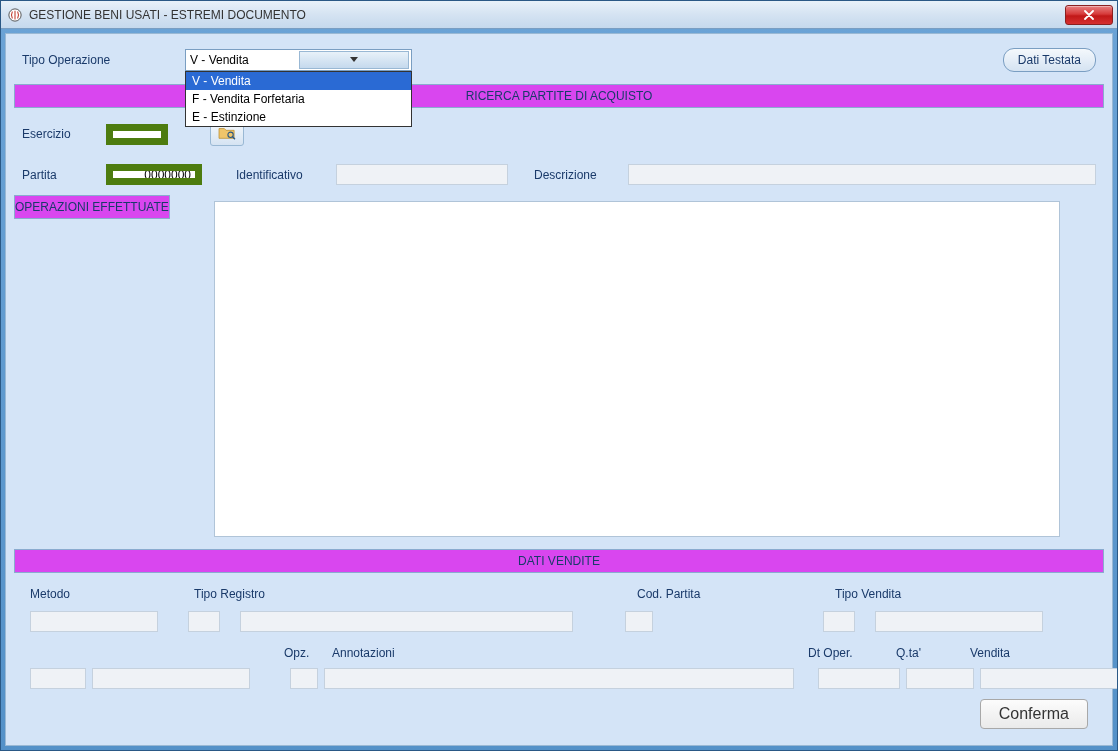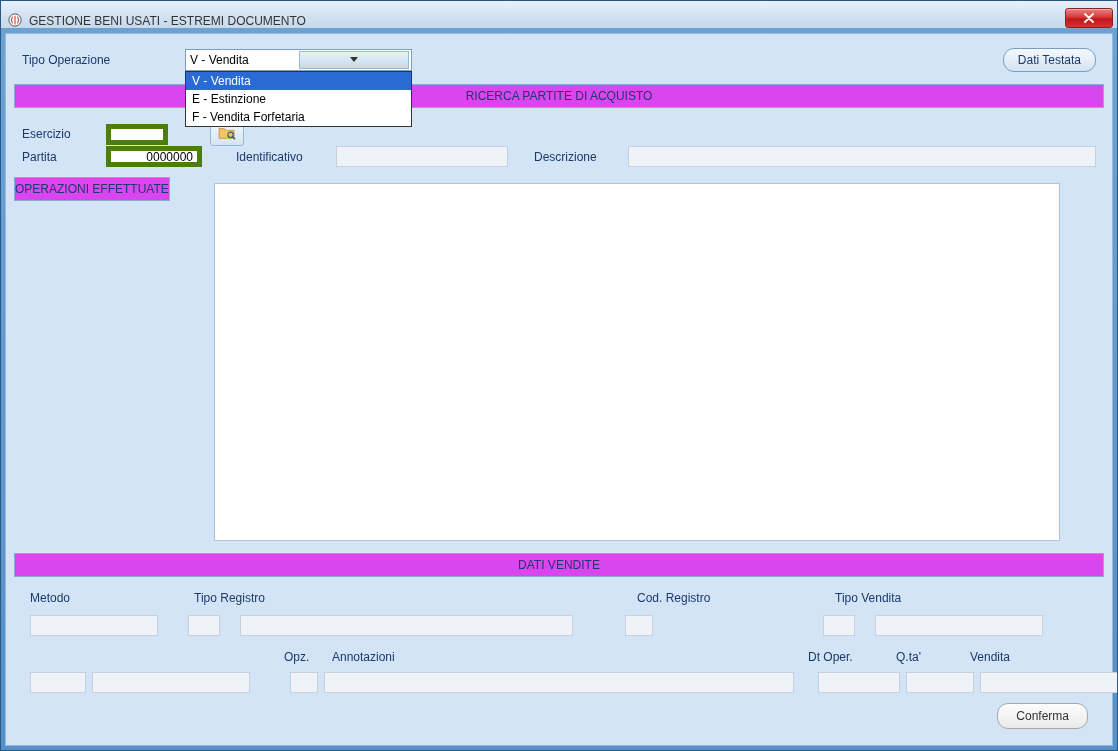--- a/index.html
+++ b/index.html
@@ -9,21 +9,21 @@
       width: 1118px; height: 751px;
       border: 1px solid #2a5885;
       background: linear-gradient(to bottom, #6ba3d6 0%, #5491c8 100%);
       display: flex; flex-direction: column;
       overflow: hidden;
     }
     
     .titlebar {
       height: 28px;
       background: linear-gradient(to bottom, #e8f1f9 0%, #d5e3f2 50%, #c5d9ed 100%);
-      display: flex; align-items: flex-end;
+      display: flex; align-items: center;
       padding: 0 4px 0 6px;
       border-bottom: 1px solid #7a9ec2;
     }
     .titlebar .logo {
       width: 16px; height: 16px; margin-right: 6px;
       display: inline-flex; align-items: center; justify-content: center;
     }
     .titlebar .logo svg { width: 14px; height: 14px; }
     .titlebar .title { font-size: 12px; color: #333; font-weight: normal; }
     .titlebar .spacer { flex: 1; }
@@ -98,28 +98,28 @@
       height: 24px;
       background: #d946ef;
       border: 1px solid #8aabcf;
       display: flex; align-items: center; justify-content: center;
       color: #1a3a6a;
       font-weight: normal;
     }
     
     .ricerca-body {
       padding: 8px 8px 4px 8px;
-      display: flex; flex-direction: column; gap: 0;
+      display: flex; flex-direction: column; gap: 18px;
     }
     .field-row { display: flex; align-items: center; gap: 8px; }
     .field-row .lbl { color: #1a3a6a; width: 76px; }
     .txt {
       height: 21px;
       background: #fff;
-      border: 5px solid #4d7c0f;
+      border: 7px solid #4d7c0f;
       padding: 0 4px;
       color: #000;
       font-family: inherit;
       font-size: 12px;
     }
     .txt-ro {
       height: 21px;
       background: #eff2f6;
       border: 1px solid #c5d1de;
       padding: 0 4px;
@@ -178,24 +178,24 @@
     .dv-label { color: #1a3a6a; }
     
     .conferma-row {
       display: flex; justify-content: flex-end;
       margin-top: 10px;
     }
     .btn-std {
       padding: 5px 18px;
       background: linear-gradient(to bottom, #fcfcfc, #eaeaea);
       border: 1px solid #a8a8a8;
-      border-radius: 11px;
+      border-radius: 4px;
       color: #333;
       cursor: pointer;
-      font-size: 12px;
+      font-size: 16px;
       font-family: inherit;
     }
   </style>
 </head>
 <body>
 
 <div class="window">
   <div class="titlebar">
     <span class="logo">
       <svg viewBox="0 0 16 16">
@@ -220,22 +220,22 @@
         <div class="combo">
           <span>V - Vendita</span>
           <span class="arrow">
             <svg width="8" height="6" viewBox="0 0 8 6">
                 <path d="M0 0 L4 5 L8 0 Z" fill="#333"></path>
               </svg>
           </span>
         </div>
         <div class="dropdown-list">
           <div class="opt sel">V - Vendita</div>
+          <div class="opt">F - Vendita Forfetaria</div>
           <div class="opt">E - Estinzione</div>
-          <div class="opt">F - Vendita Forfetaria</div>
         </div>
       </div>
       <button class="right-btn">Dati Testata</button>
     </div>
 
     <div class="section-header">RICERCA PARTITE DI ACQUISTO</div>
 
     <div class="ricerca-body">
       <div class="field-row">
         <span class="lbl">Esercizio</span>
@@ -268,21 +268,21 @@
       <div class="grid-box"></div>
     </div>
 
     <div class="section-header">DATI VENDITE</div>
 
     <div class="dati-vendite">
       <div class="dv-labels1">
         <span class="dv-label">Metodo</span>
         <span class="dv-label">Tipo Registro</span>
         <span></span>
-        <span class="dv-label">Cod. Registro</span>
+        <span class="dv-label">Cod. Partita</span>
         <span class="dv-label">Tipo Vendita</span>
       </div>
       <div class="dv-row1">
         <div class="txt-ro" style="width:128px"></div>
         <div class="txt-ro" style="width:32px"></div>
         <div class="txt-ro"></div>
         <span></span>
         <div class="txt-ro" style="width:28px"></div>
         <span></span>
         <div class="txt-ro" style="width:32px"></div>

